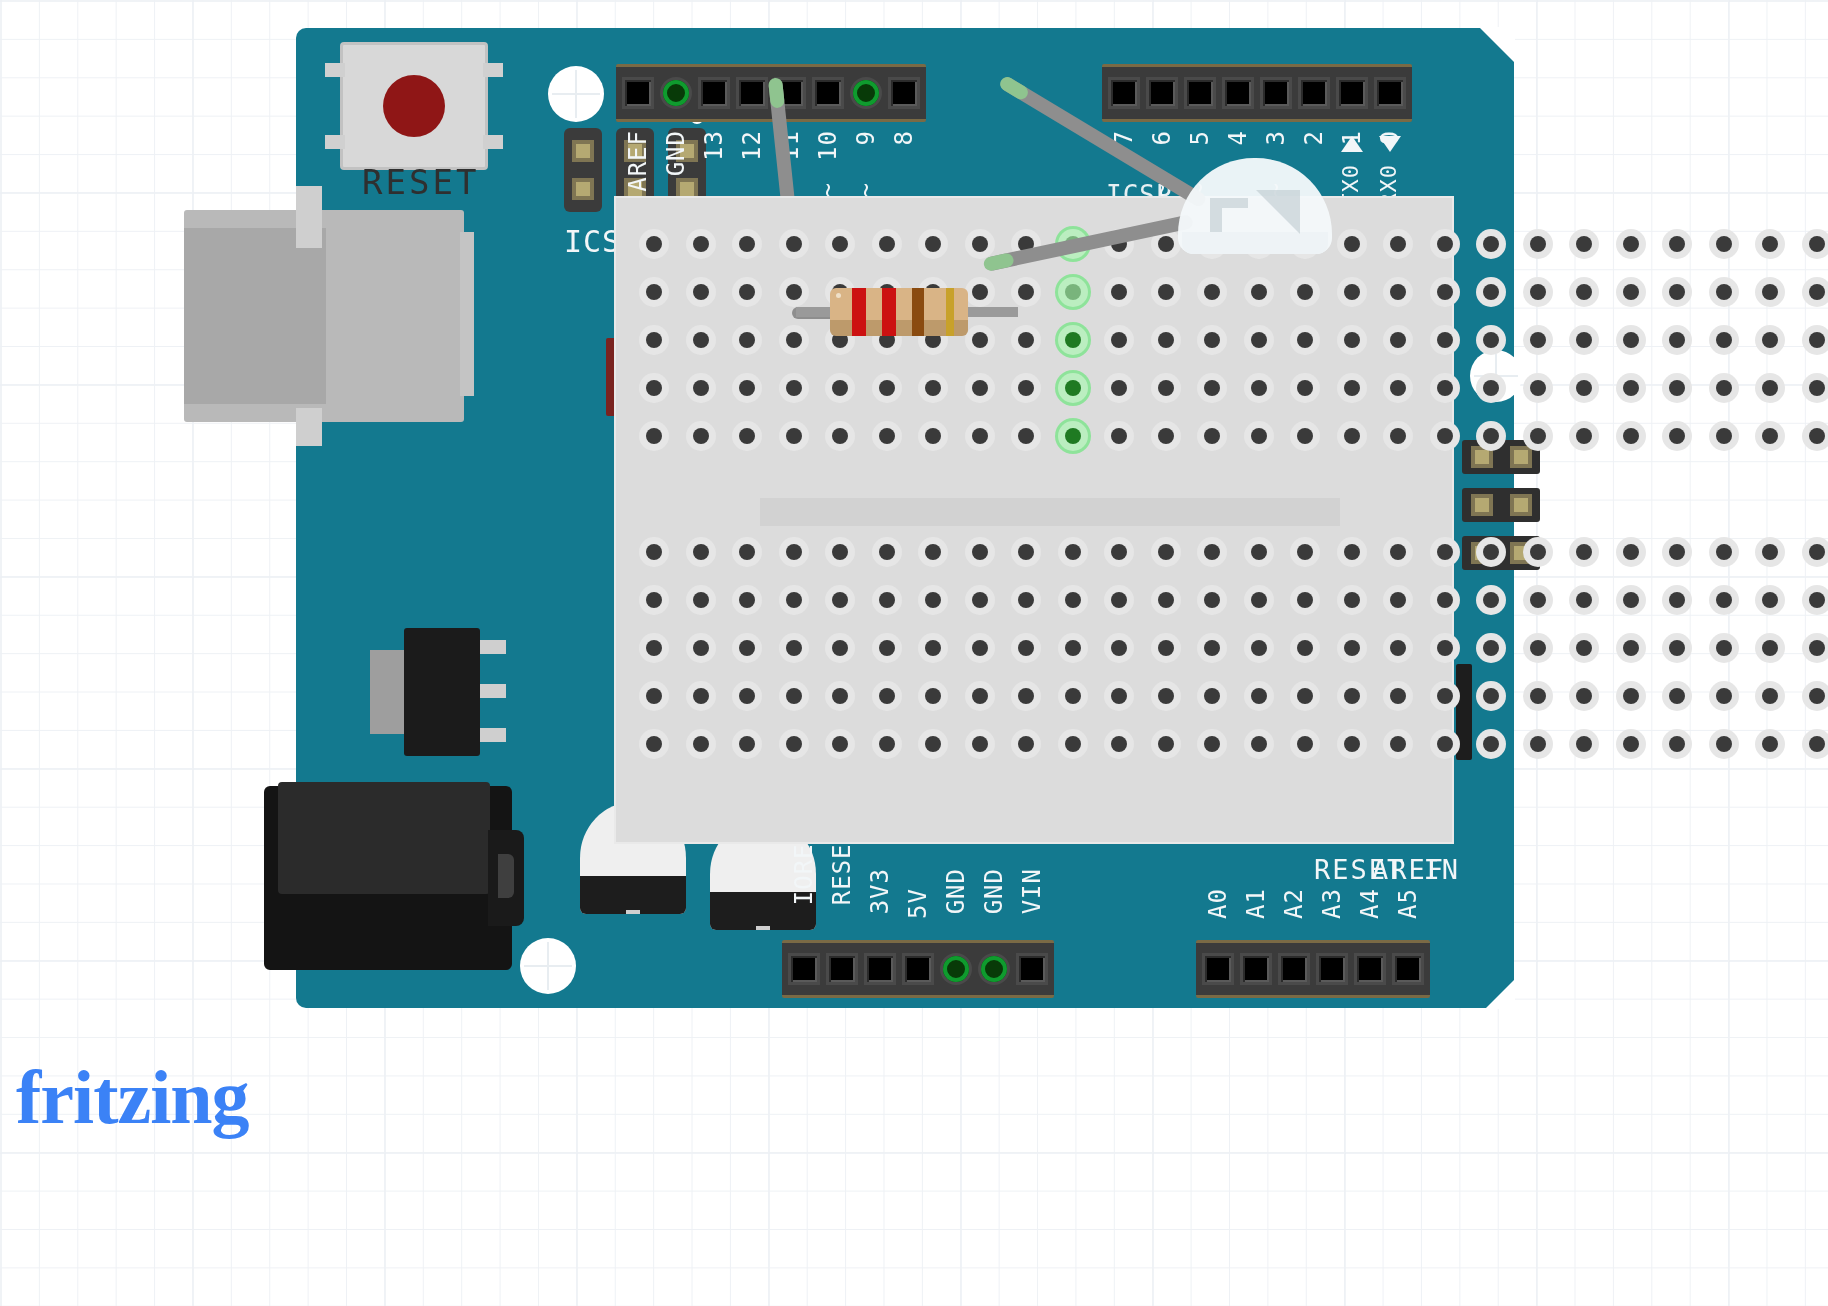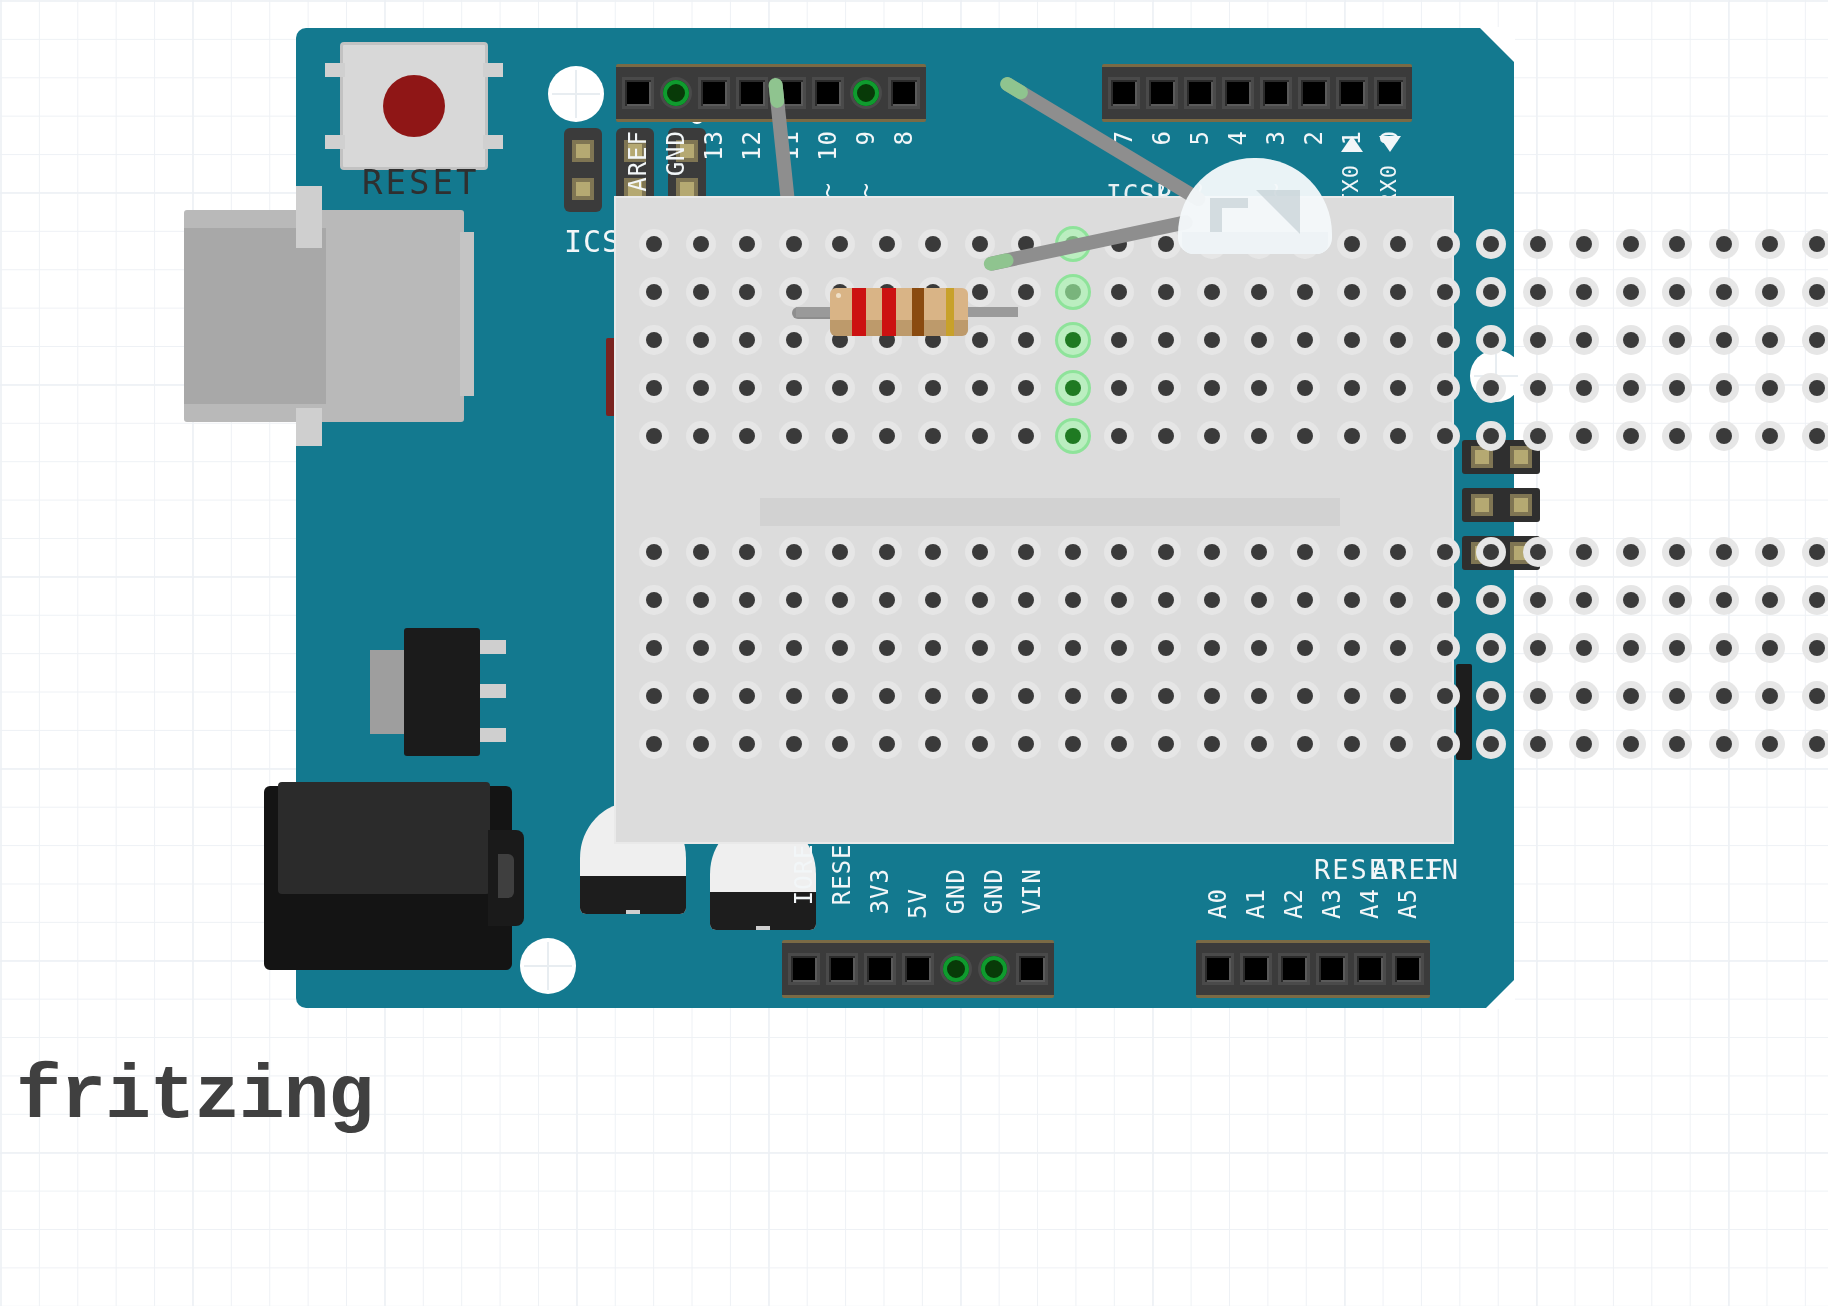--- a/index.html
+++ b/index.html
@@ -316,23 +316,23 @@
     background:#eef3f6; border-radius:0 0 10px 10px;
   }
   #led .glyph{
     position:absolute; left:26px; top:26px; width:104px; height:58px;
     opacity:.55;
   }
 
   
   #fritzing{
     position:absolute; left:16px; top:1054px;
-    font-family:Liberation Mono, monospace;
+    font-family:Liberation Serif, serif;
     font-size:76px; font-weight:700;
-    color:#404040;
+    color:#3b82f6;
     letter-spacing:-1px;
     text-align:right;
   }
 </style>
 </head>
 <body>
 
 <div id="stage">
 
   <div id="grid"></div>

